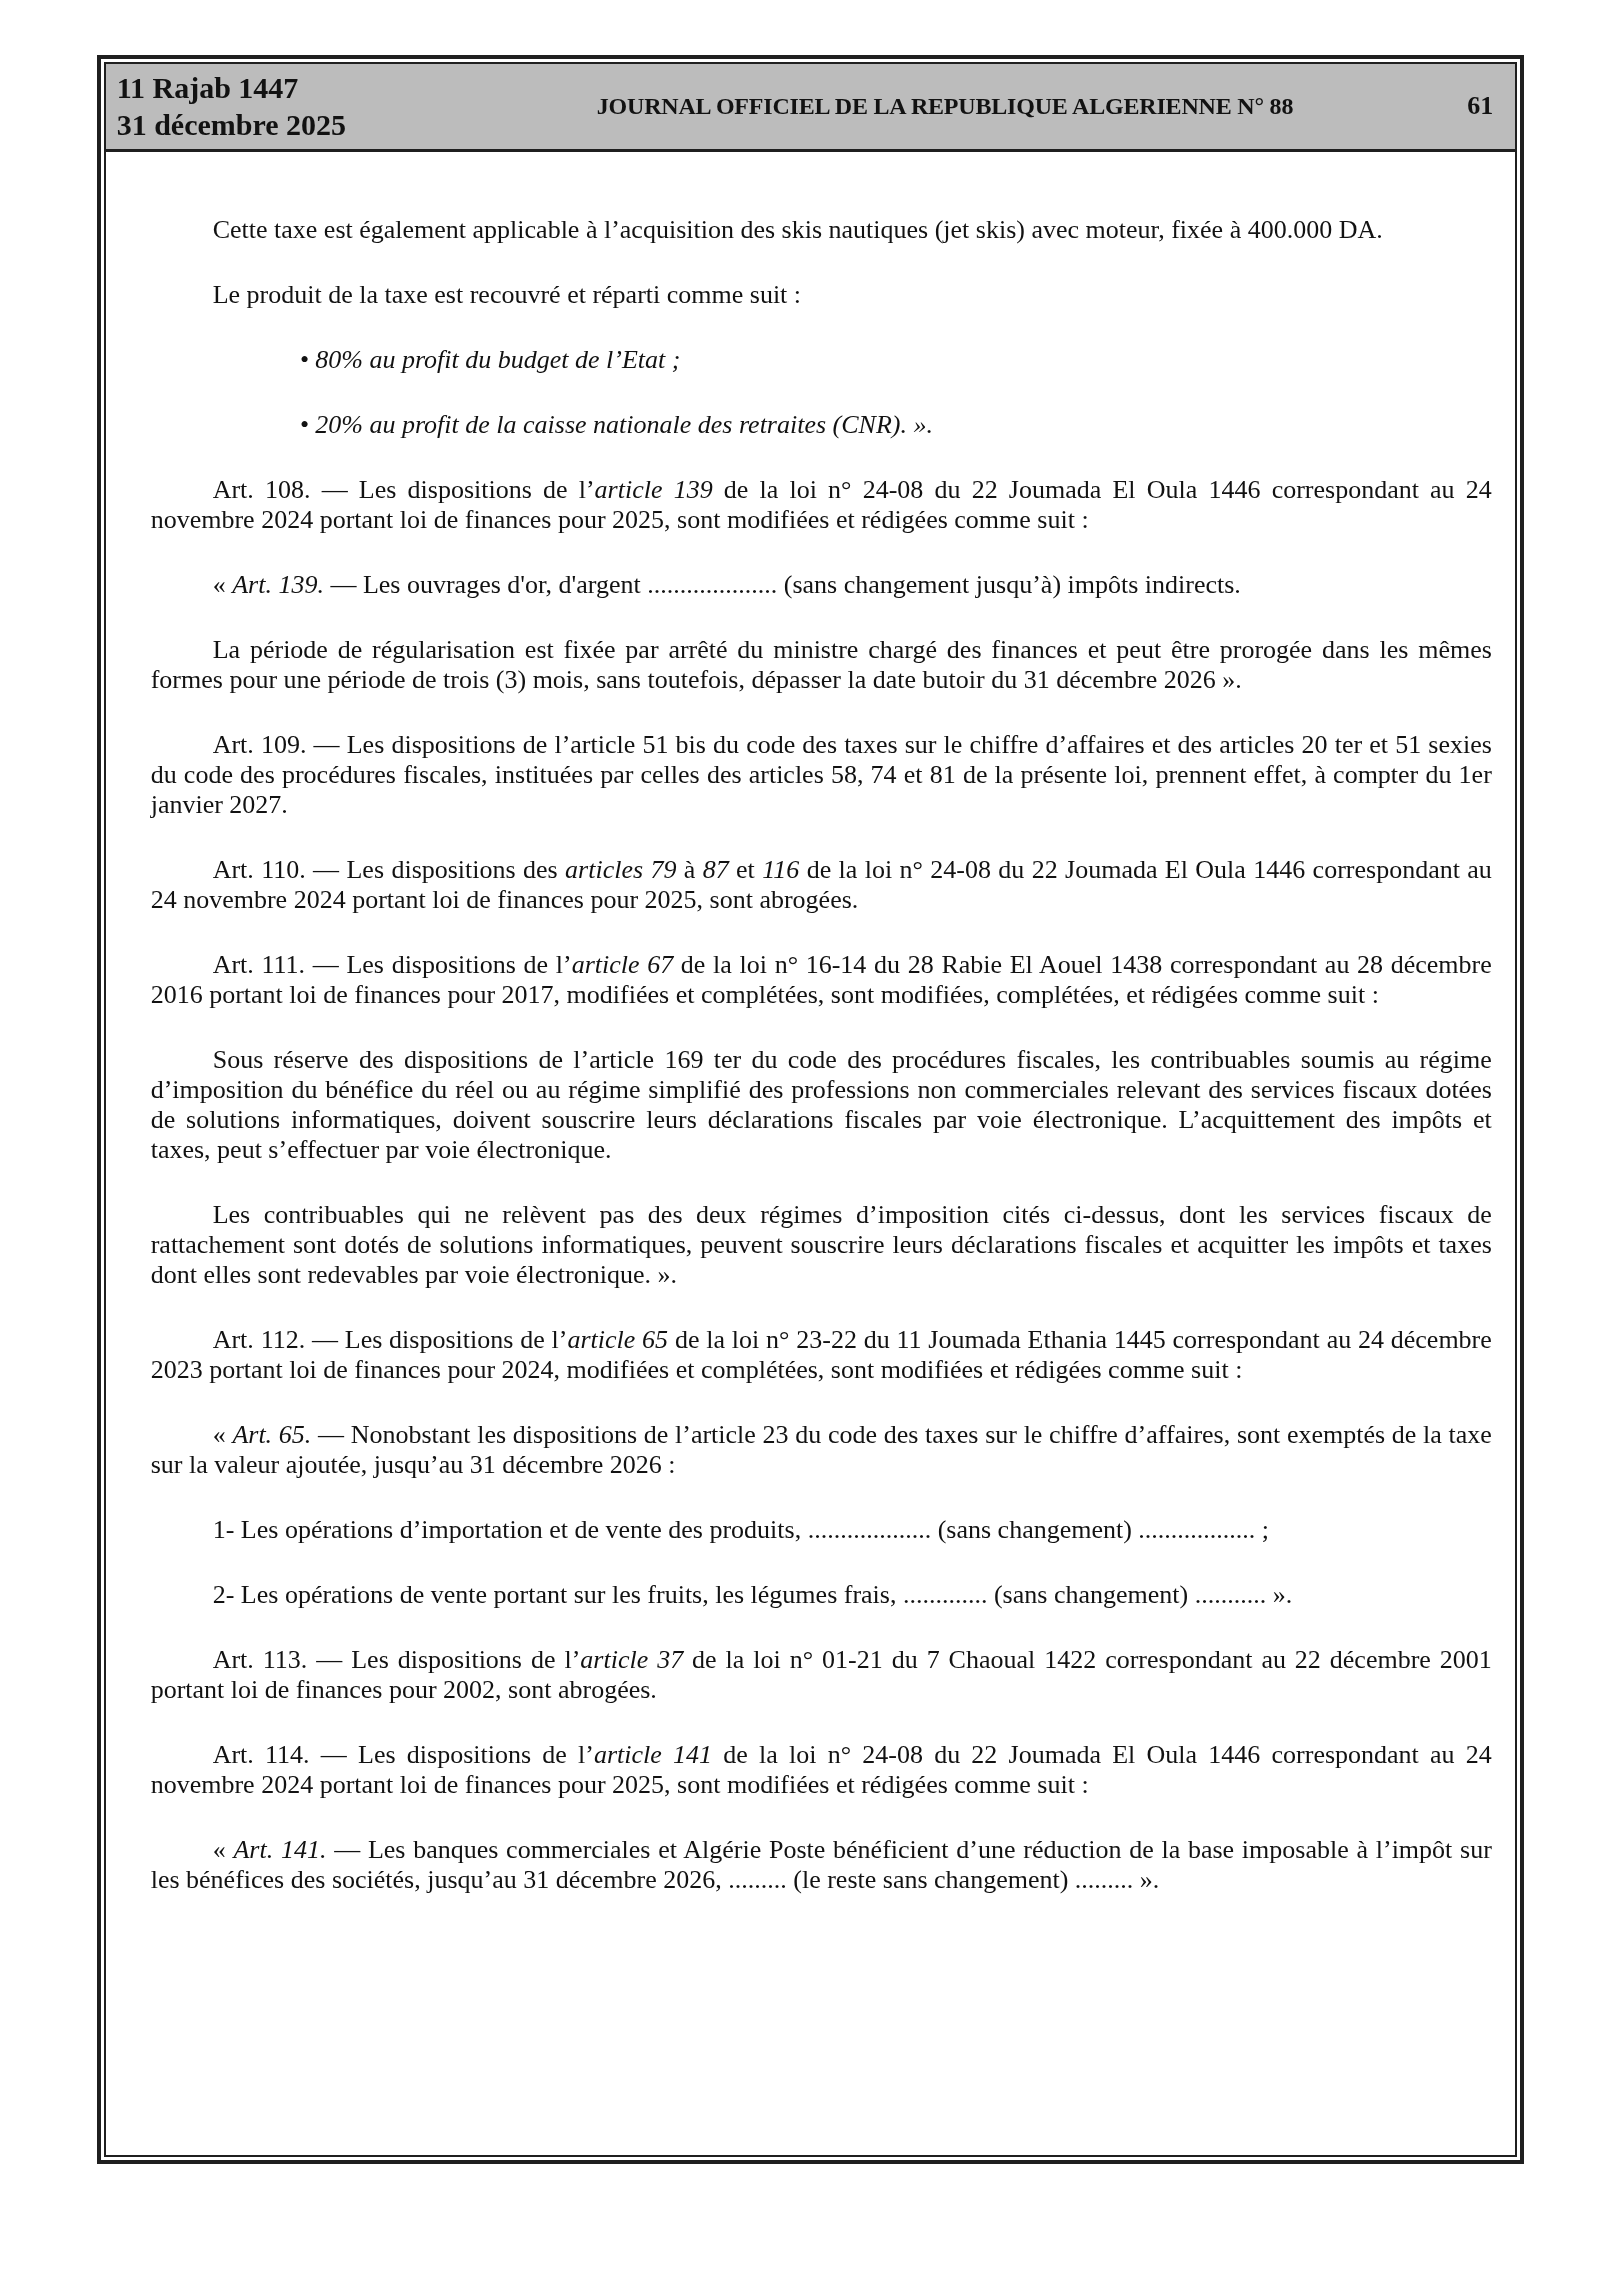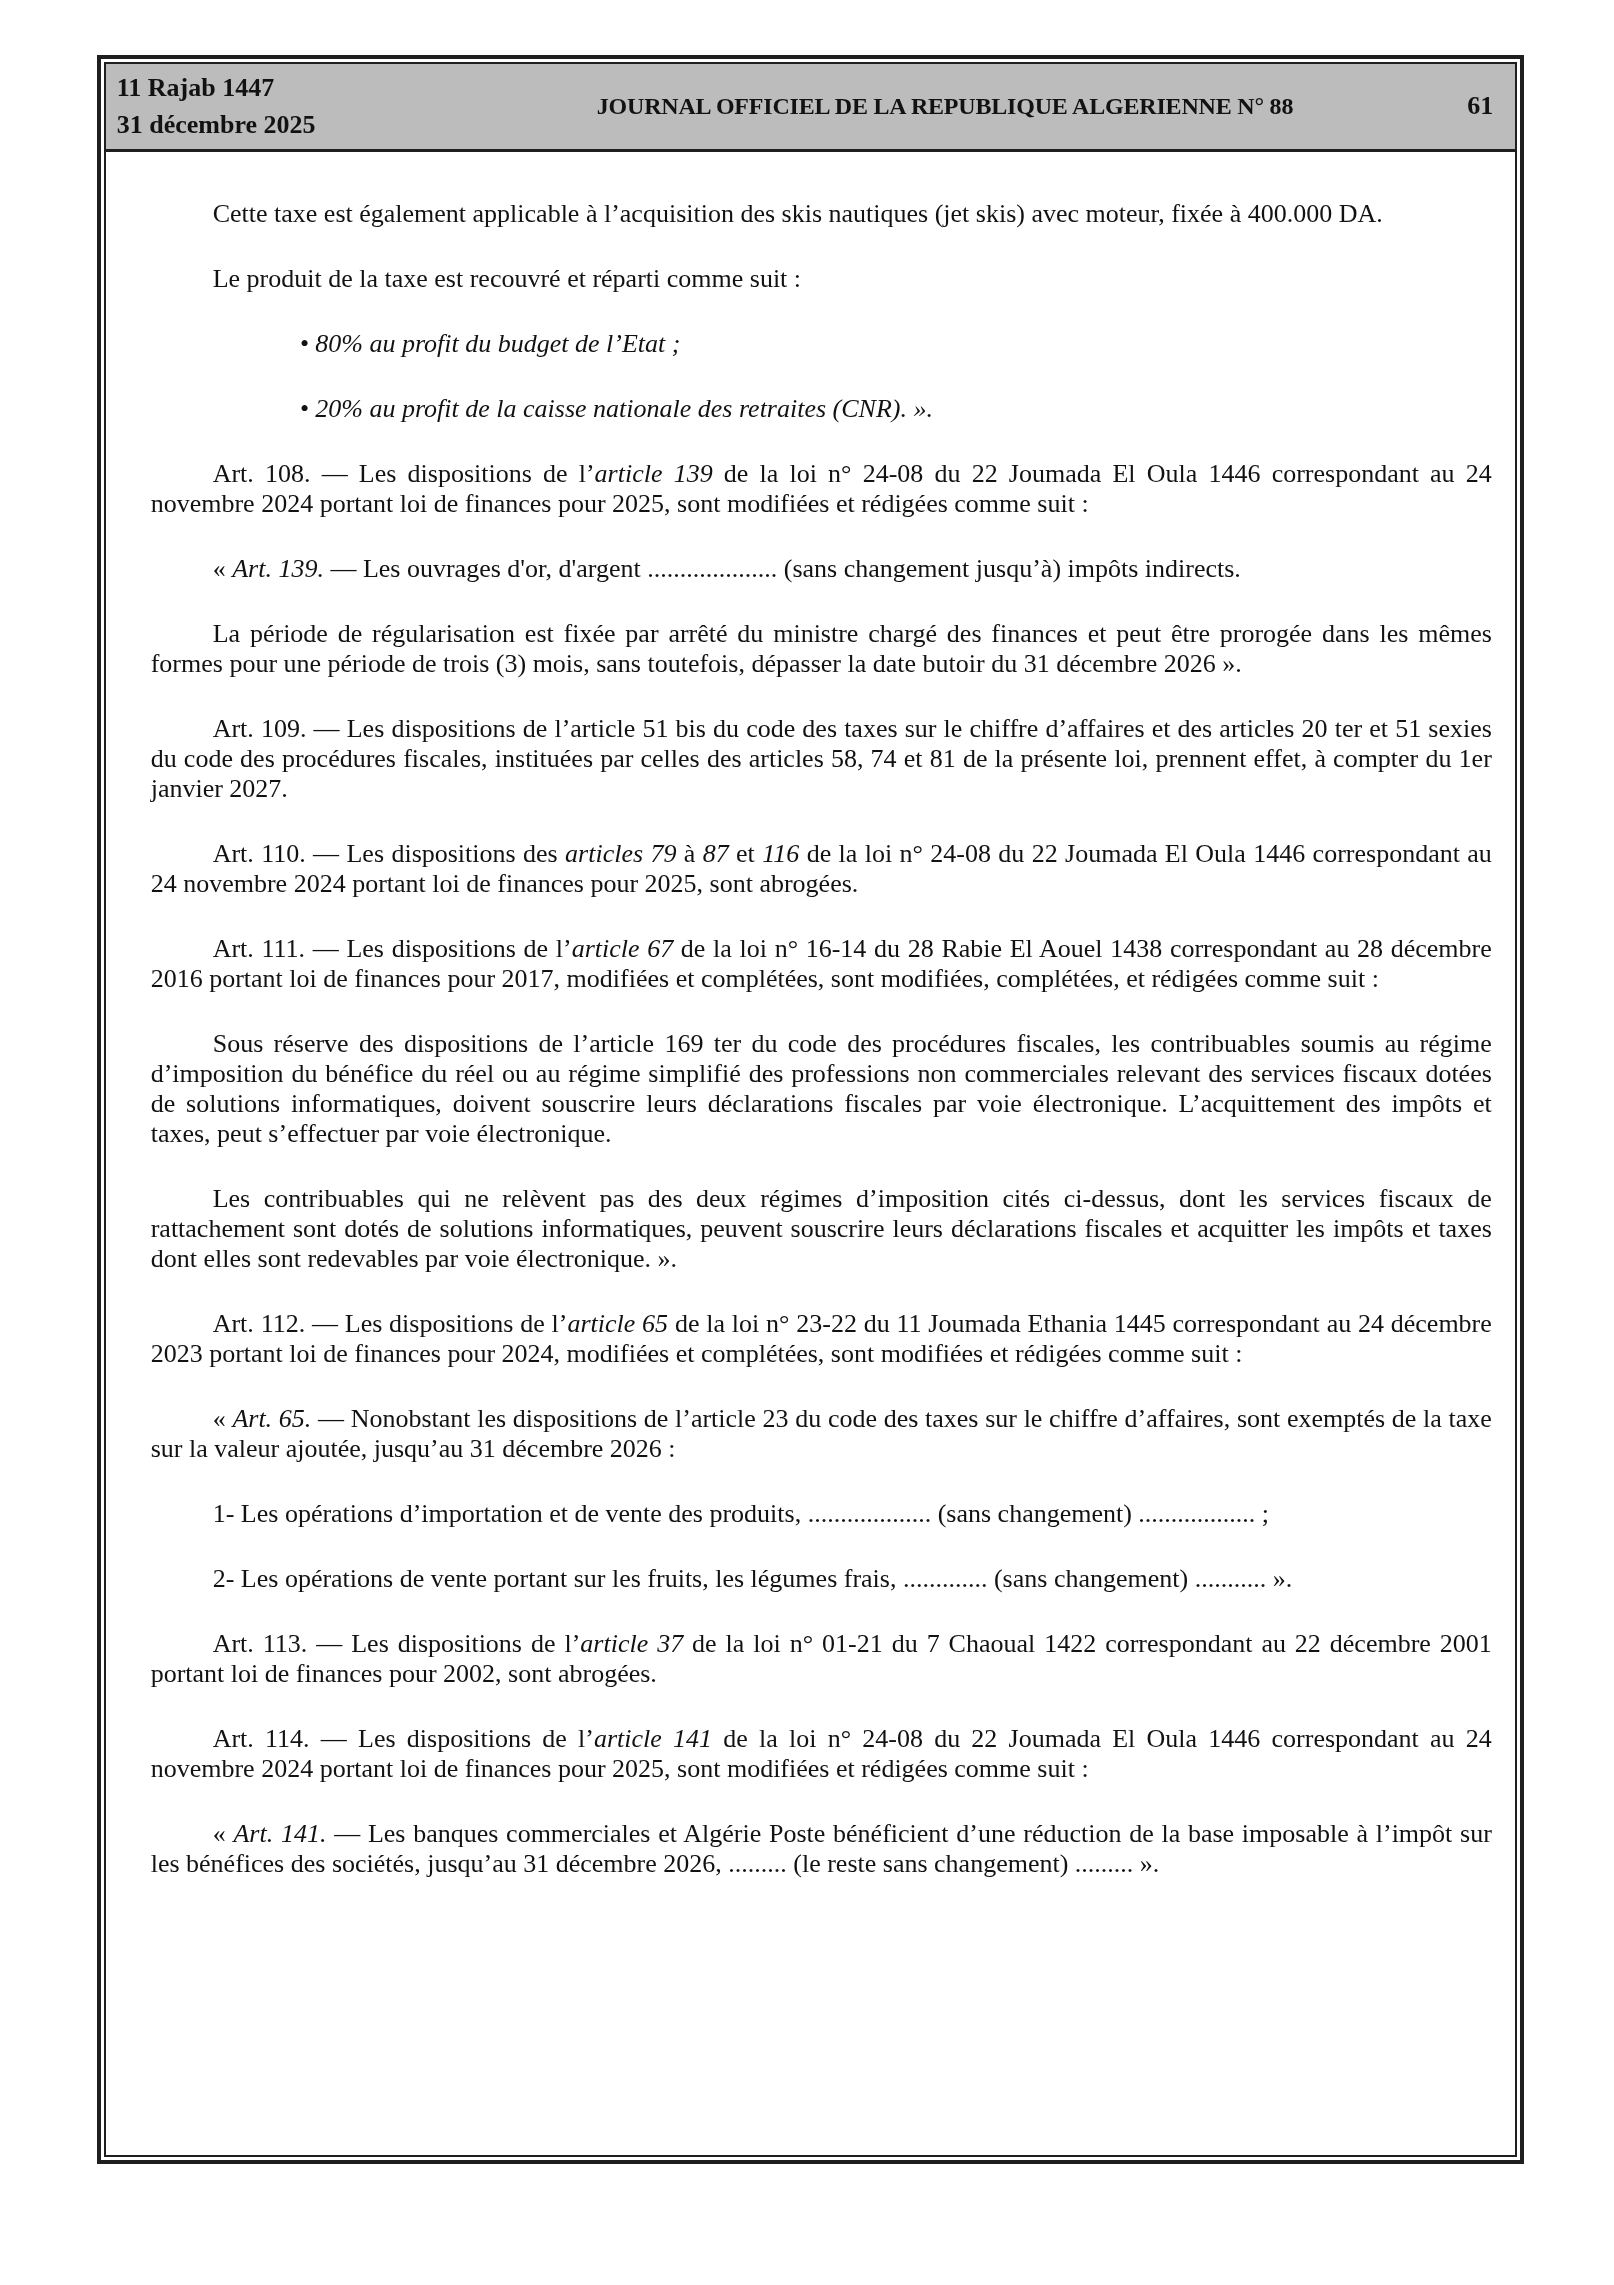--- a/index.html
+++ b/index.html
@@ -32,36 +32,36 @@
   .band{
     flex:0 0 auto;
     box-sizing:border-box;
     height:88px;
     background:var(--header-bg);
     border-bottom:3.6px solid var(--border);
     display:flex;align-items:center;
     padding:0 22px 0 11px;
     font-weight:bold;
   }
-  .dates{width:333px;font-size:26px;line-height:37px;white-space:nowrap;}
+  .dates{width:333px;font-size:30px;line-height:37px;white-space:nowrap;}
   .title{flex:1;text-align:center;font-size:24px;letter-spacing:-0.2px;}
   .pagenum{font-size:26px;margin-left:27px;}
   main{
     flex:1;
     box-sizing:border-box;
     padding:47px 23.5px 0 45px;
     font-size:26px;
     line-height:30px;
   }
   main p{
     margin:35px 0 0 0;
     text-indent:62px;
     text-align:justify;
   }
-  main p:first-child{margin-top:0;}
+  main p:first-child{margin-top:16px;}
   main p.bullet{
     padding-left:149px;
     text-indent:0;
     text-align:left;
     font-style:italic;
   }
 </style>
 </head>
 <body>
 

